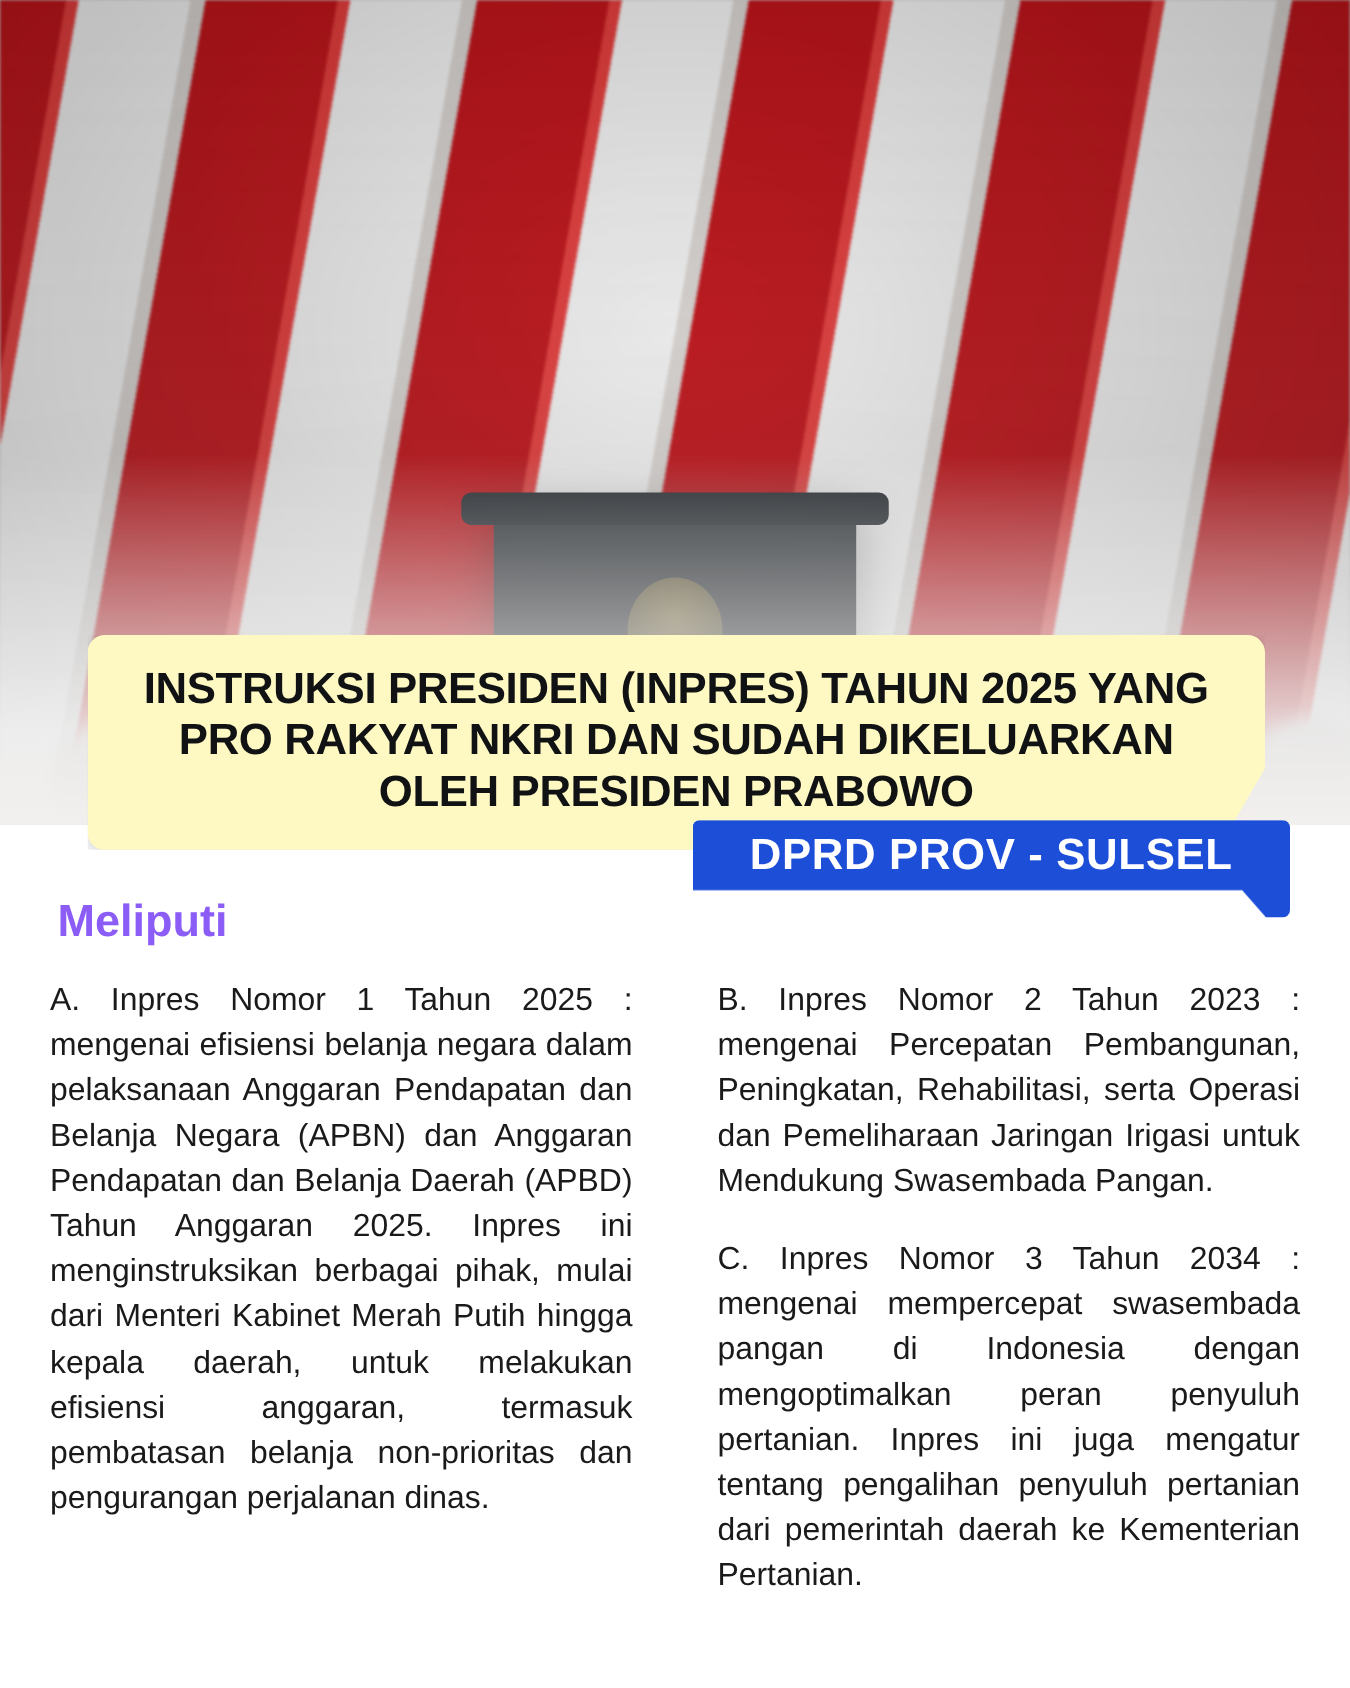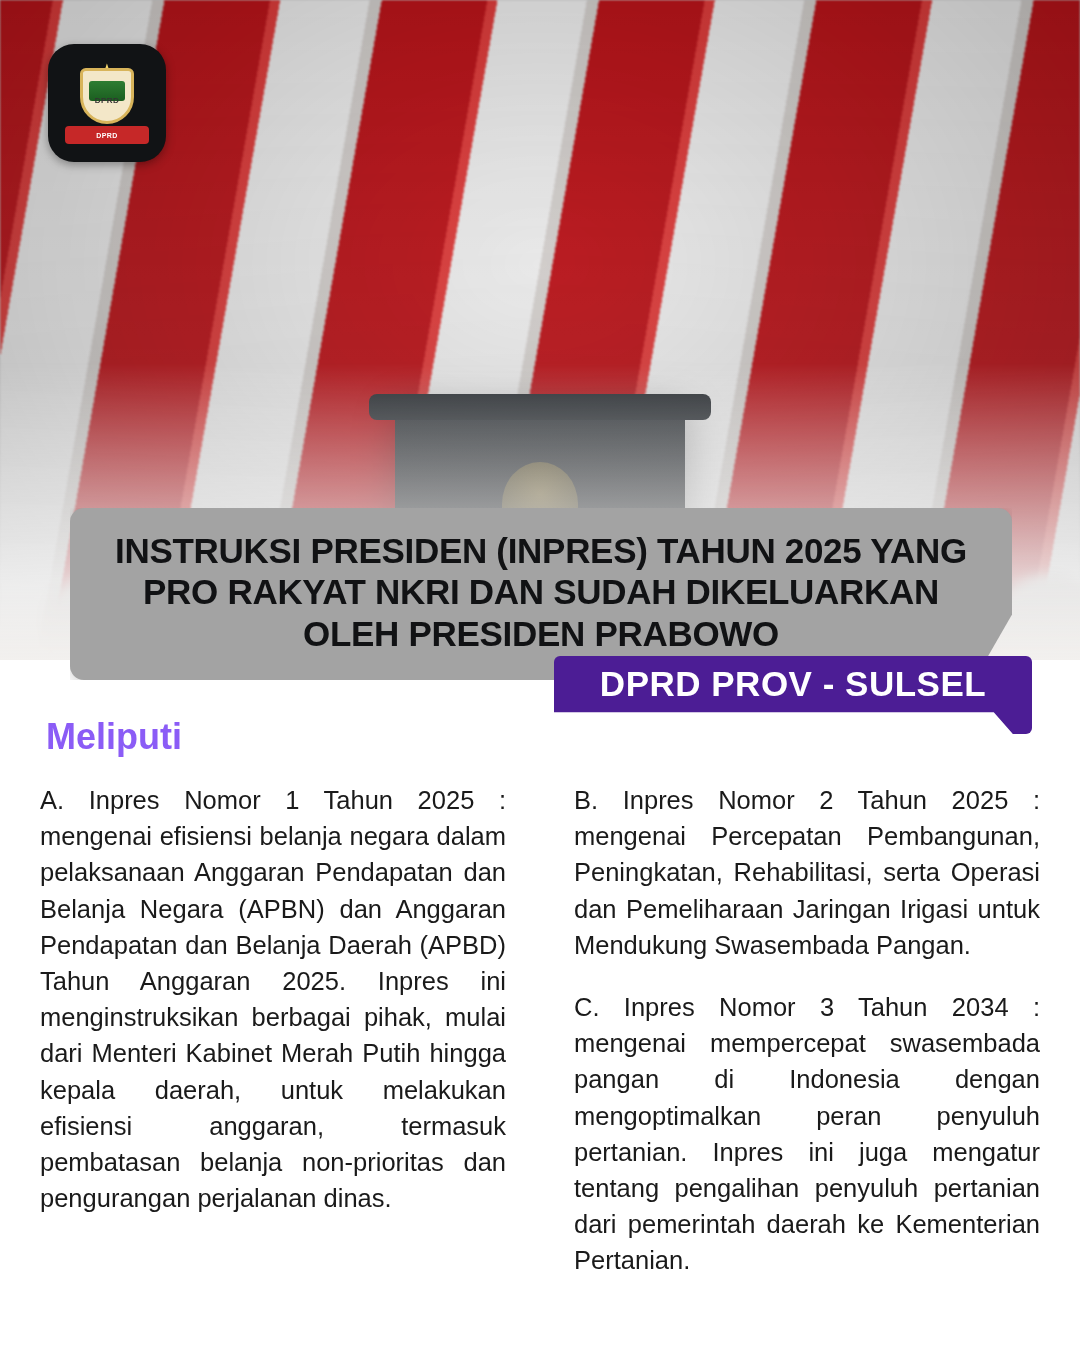--- a/index.html
+++ b/index.html
@@ -158,42 +158,42 @@
   .crest .dprd-label {
     position:absolute; top:34px; left:50%; transform:translateX(-50%);
     font-size:8px; font-weight:700; color:#333; letter-spacing:.5px;
   }
 
   
   .headline {
     position: absolute;
     left: 70px; top: 508px;
     width: 942px;
-    background: #a3a3a3;
+    background: #fef9c3;
     padding: 22px 30px 26px 30px;
     border-radius: 14px;
     clip-path: polygon(0 0, 100% 0, 100% 62%, 96% 100%, 0 100%);
     box-shadow: 0 4px 14px rgba(0,0,0,.18);
   }
   .headline h1 {
     font-family: "Liberation Sans", sans-serif;
     font-size: 35px;
     line-height: 1.18;
     font-weight: 700;
     color: #111214;
     text-align: center;
     letter-spacing: -0.3px;
   }
 
   
   .tag {
     position: absolute;
     left: 554px; top: 656px;
     width: 478px; height: 78px;
-    background: #4c1d95;
+    background: #1d4ed8;
     border-radius: 6px;
     clip-path: polygon(0 0, 100% 0, 100% 100%, 96% 100%, 92% 72%, 0 72%);
     display: flex;
     align-items: flex-start;
     justify-content: center;
     padding-top: 8px;
   }
   .tag span {
     color: #ffffff;
     font-size: 35px;
@@ -257,46 +257,34 @@
       <div class="head" style="left:200px;"></div>
       <div class="head" style="left:340px;"></div>
       <div class="head" style="left:700px;"></div>
       <div class="head" style="left:860px;"></div>
       <div class="head" style="left:990px;"></div>
     </div>
 
     <div class="flags-shade"></div>
   </div>
 
-  <div class="logo-box">
-    <div class="logo-inner">
-      <div class="crest">
-        <div class="star">★</div>
-        <div class="shield"></div>
-        <div class="dprd-label">DPRD</div>
-        <div class="ribbon">
-          <span>DPRD</span>
-        </div>
-      </div>
-    </div>
-  </div>
 
   <div class="headline">
     <h1>INSTRUKSI PRESIDEN (INPRES) TAHUN 2025 YANG PRO RAKYAT NKRI DAN SUDAH DIKELUARKAN OLEH PRESIDEN PRABOWO</h1>
   </div>
 
   <div class="tag">
     <span>DPRD PROV - SULSEL</span>
   </div>
 
   <div class="meliputi">Meliputi</div>
 
   <div class="columns">
     <div class="col">
       <p>A. Inpres Nomor 1 Tahun 2025 : mengenai efisiensi belanja negara dalam pelaksanaan Anggaran Pendapatan dan Belanja Negara (APBN) dan Anggaran Pendapatan dan Belanja Daerah (APBD) Tahun Anggaran 2025. Inpres ini menginstruksikan berbagai pihak, mulai dari Menteri Kabinet Merah Putih hingga kepala daerah, untuk melakukan efisiensi anggaran, termasuk pembatasan belanja non-prioritas dan pengurangan perjalanan dinas.</p>
     </div>
     <div class="col">
-      <p>B. Inpres Nomor 2 Tahun 2025 : mengenai Percepatan Pembangunan, Peningkatan, Rehabilitasi, serta Operasi dan Pemeliharaan Jaringan Irigasi untuk Mendukung Swasembada Pangan.</p>
+      <p>B. Inpres Nomor 2 Tahun 2023 : mengenai Percepatan Pembangunan, Peningkatan, Rehabilitasi, serta Operasi dan Pemeliharaan Jaringan Irigasi untuk Mendukung Swasembada Pangan.</p>
       <p>C. Inpres Nomor 3 Tahun 2034 : mengenai mempercepat swasembada pangan di Indonesia dengan mengoptimalkan peran penyuluh pertanian. Inpres ini juga mengatur tentang pengalihan penyuluh pertanian dari pemerintah daerah ke Kementerian Pertanian.</p>
     </div>
   </div>
 
 </div>
 
 </body></html>

